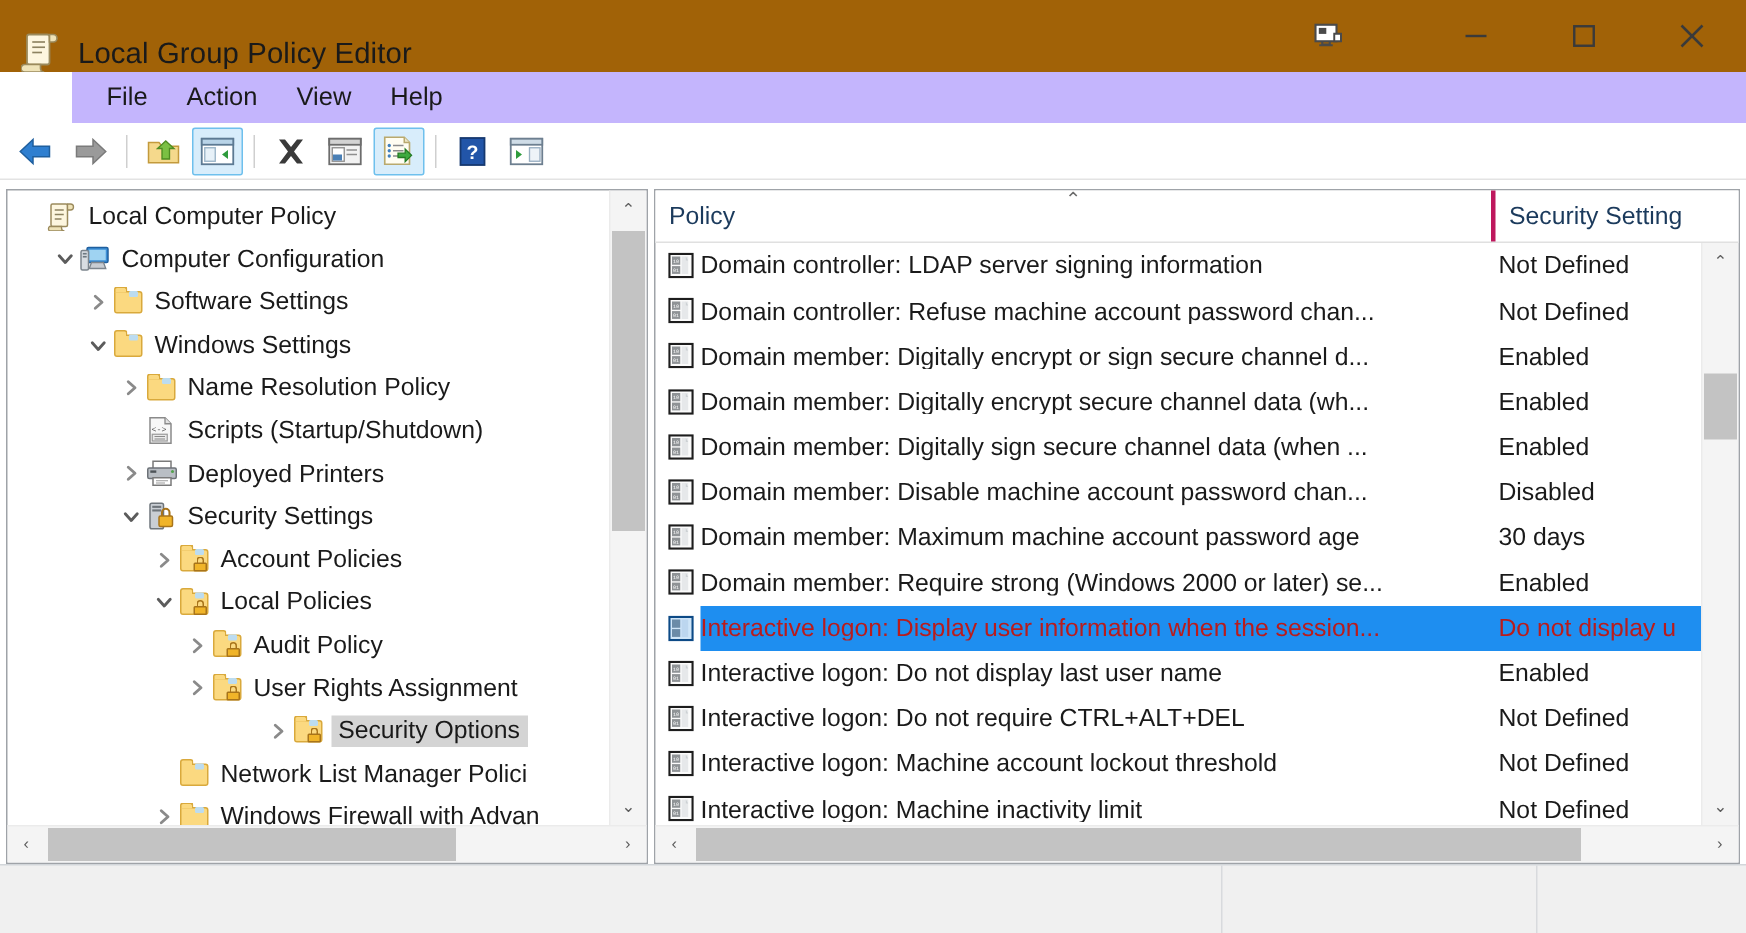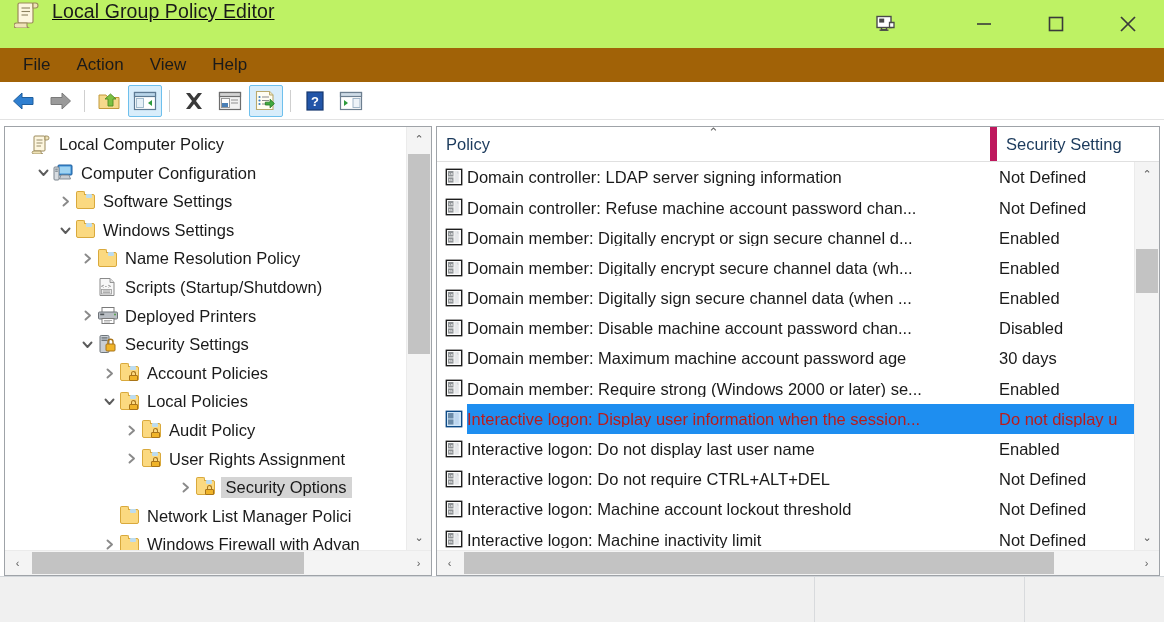--- a/index.html
+++ b/index.html
@@ -18,24 +18,23 @@
     background: #ffffff;
     display: flex;
     flex-direction: column;
   }
 
   
   .titlebar {
     height: 48px;
     flex: 0 0 48px;
     display: flex;
-    align-items: flex-start;
-    background: #bef264;
-    position: relative;
-    text-decoration: underline;
+    align-items: flex-end;
+    background: #a16207;
+    position: relative;
   }
   .title-icon {
     margin-left: 14px;
     width: 26px; height: 28px;
     flex: 0 0 26px;
     position: relative;
   }
   .title-text {
     font-size: 19.5px;
     color: #1a1a1a;
@@ -51,22 +50,23 @@
   }
   .tb-btn.wide { width: 72px; }
   .tb-monitor { margin-right: 34px; }
 
   
   .menubar {
     height: 34px;
     flex: 0 0 34px;
     display: flex;
     align-items: center;
-    background: #a16207;
+    background: #c4b5fd;
     padding-left: 10px;
+    margin-left: 48px;
   }
   .menu-item {
     font-size: 17px;
     color: #1a1a1a;
     padding: 3px 13px;
     white-space: nowrap;
   }
 
   
   .toolbar {
@@ -176,21 +176,21 @@
     font-size: 16.5px;
     color: #1b3a5c;
     position: relative;
   }
   .lh-cell {
     display: flex;
     align-items: center;
     padding-left: 9px;
     box-sizing: border-box;
     position: relative;
-    border-right: 7px solid #be185d;
+    border-right: 3px solid #be185d;
   }
   .lh-cell.policy { width: 560px; flex: 0 0 560px; }
   .lh-cell.setting { flex: 1 1 auto; border-right: none; }
   .lh-sortmark {
     position: absolute;
     top: -2px;
     left: 50%;
     transform: translateX(-50%);
     color: #6b6b6b;
     font-size: 13px;

